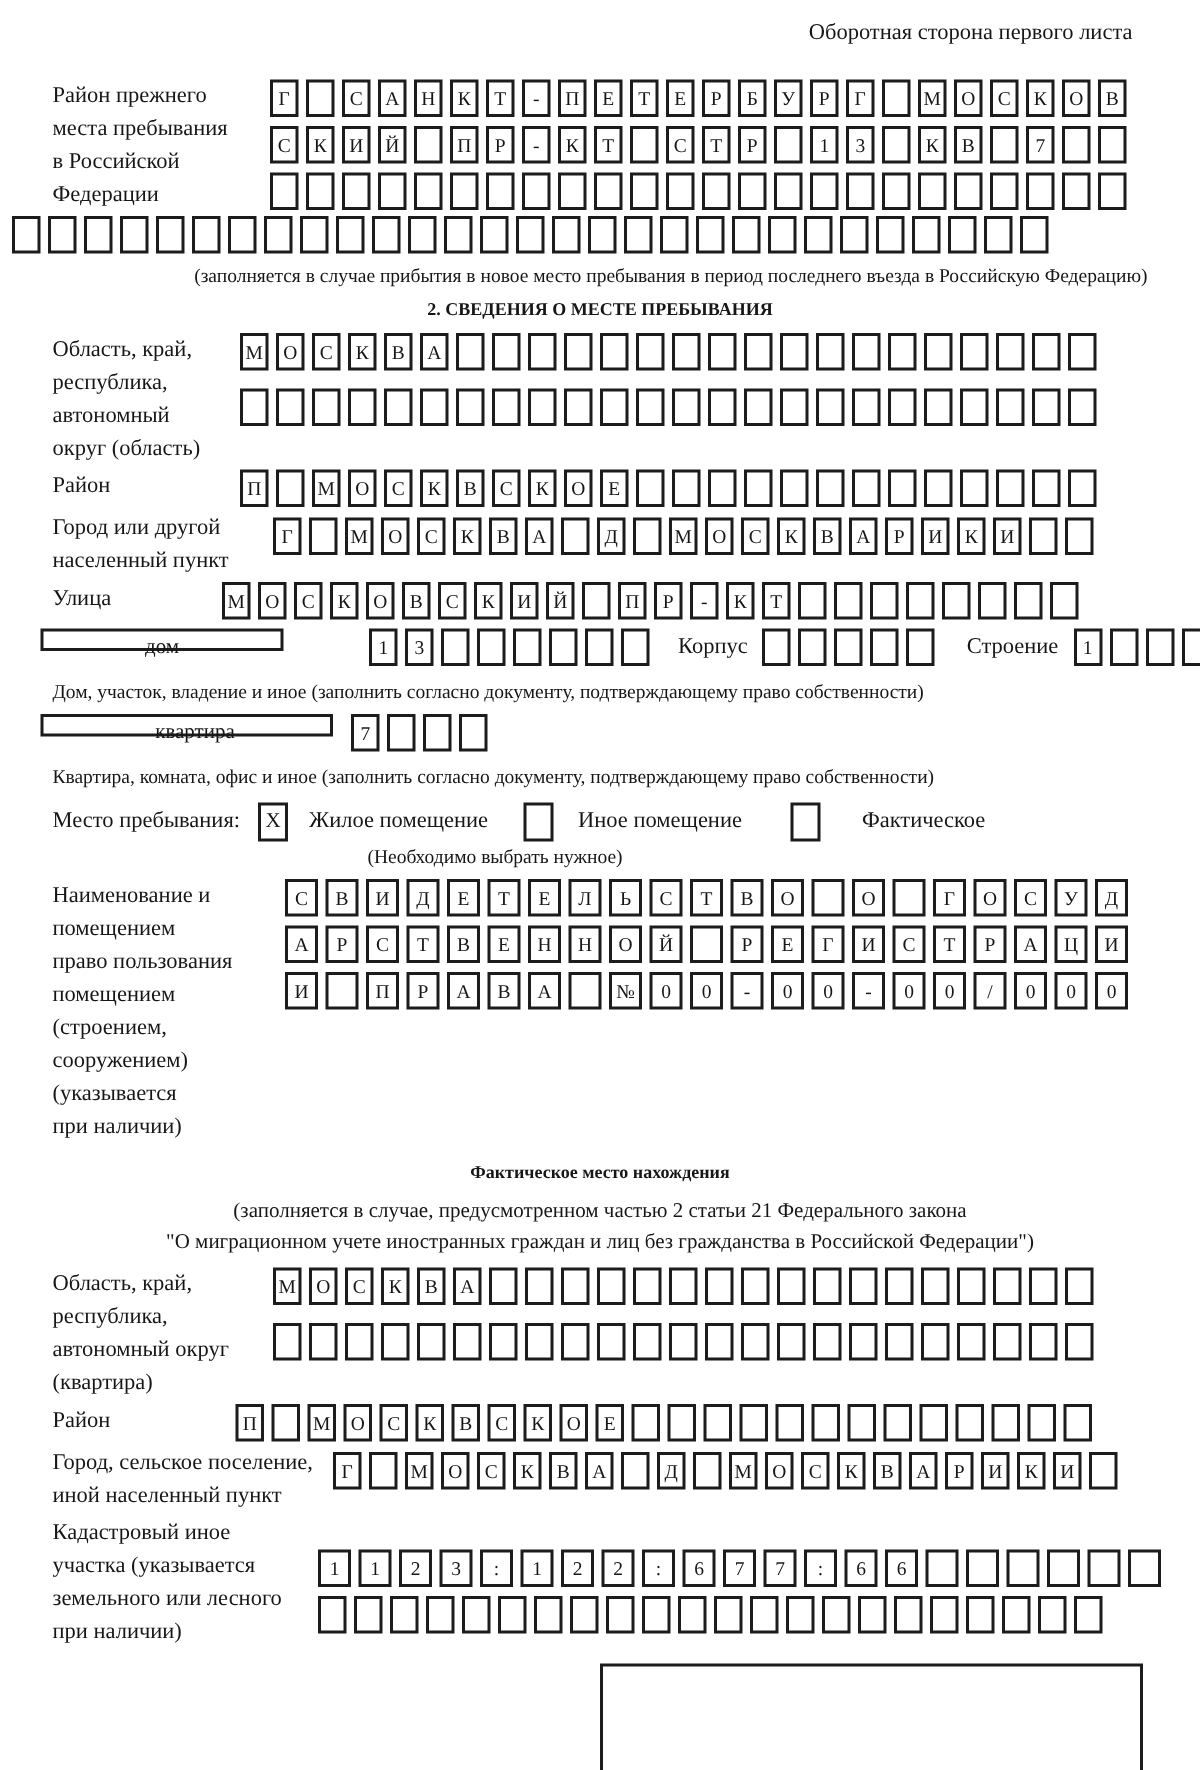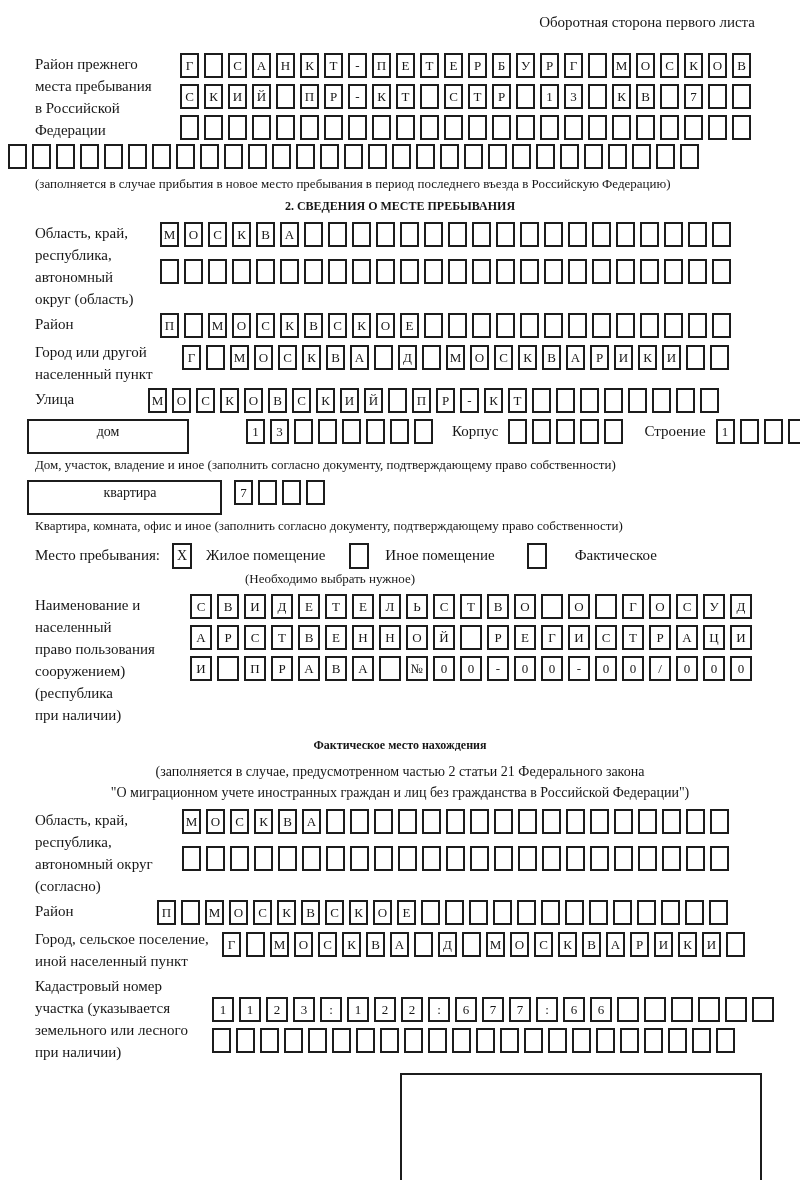--- a/index.html
+++ b/index.html
@@ -17,23 +17,23 @@
     width:19px;height:25px;border:2px solid #1c1c1c;
     margin-right:5px;text-align:center;
     font-size:13px;line-height:21px;vertical-align:top;
     font-family:"Liberation Serif",serif;
   }
   .cbox.wide{width:22px;}
   .field{display:flex;align-items:flex-start;margin-bottom:3px;}
   .flabel{font-size:15px;line-height:22px;flex:0 0 auto;}
   .sec-title{text-align:center;font-weight:bold;font-size:12px;margin:6px 0 8px 0;}
   .caption{font-size:13px;line-height:18px;}
-  .caption.center{text-align:left;}
+  .caption.center{text-align:right;}
   .widebox{
-    box-sizing:border-box;border:2px solid #1c1c1c;height:35px;
+    box-sizing:border-box;border:2px solid #1c1c1c;height:15px;
     text-align:center;font-size:14px;line-height:21px;display:inline-block;vertical-align:top;
   }
   .inline-lbl{font-size:15px;line-height:25px;display:inline-block;vertical-align:top;}
   .chk{
     display:inline-block;box-sizing:border-box;width:20px;height:26px;
     border:2px solid #1c1c1c;text-align:center;font-size:14px;line-height:22px;
     vertical-align:top;
   }
   .stamp-box{
     box-sizing:border-box;border:2px solid #1c1c1c;
@@ -120,42 +120,43 @@
     <span class="inline-lbl">Жилое помещение</span>
     <span class="chk" style="margin:0 12px 0 20px;"></span>
     <span class="inline-lbl">Иное помещение</span>
     <span class="chk" style="margin:0 24px 0 28px;"></span>
     <span class="inline-lbl">Фактическое</span>
   </div>
   <div class="caption" style="text-align:center;margin:1px 140px 6px 0;">(Необходимо выбрать нужное)</div>
 
   <div class="field">
     <div class="flabel" style="width:155px;">
-      <div>Наименование и населенный</div>
+      <div>Наименование и помещением</div>
       <div>право пользования</div>
-      <div>сооружением) (республика</div>
+      <div>помещением (строением,</div>
+      <div>сооружением) (указывается</div>
       <div>при наличии)</div>
     </div>
     <div>
       <div class="boxrow"><span class="cbox wide">С</span><span class="cbox wide">В</span><span class="cbox wide">И</span><span class="cbox wide">Д</span><span class="cbox wide">Е</span><span class="cbox wide">Т</span><span class="cbox wide">Е</span><span class="cbox wide">Л</span><span class="cbox wide">Ь</span><span class="cbox wide">С</span><span class="cbox wide">Т</span><span class="cbox wide">В</span><span class="cbox wide">О</span><span class="cbox wide"> </span><span class="cbox wide">О</span><span class="cbox wide"> </span><span class="cbox wide">Г</span><span class="cbox wide">О</span><span class="cbox wide">С</span><span class="cbox wide">У</span><span class="cbox wide">Д</span></div>
       <div class="boxrow"><span class="cbox wide">А</span><span class="cbox wide">Р</span><span class="cbox wide">С</span><span class="cbox wide">Т</span><span class="cbox wide">В</span><span class="cbox wide">Е</span><span class="cbox wide">Н</span><span class="cbox wide">Н</span><span class="cbox wide">О</span><span class="cbox wide">Й</span><span class="cbox wide"> </span><span class="cbox wide">Р</span><span class="cbox wide">Е</span><span class="cbox wide">Г</span><span class="cbox wide">И</span><span class="cbox wide">С</span><span class="cbox wide">Т</span><span class="cbox wide">Р</span><span class="cbox wide">А</span><span class="cbox wide">Ц</span><span class="cbox wide">И</span></div>
       <div class="boxrow mb0"><span class="cbox wide">И</span><span class="cbox wide"> </span><span class="cbox wide">П</span><span class="cbox wide">Р</span><span class="cbox wide">А</span><span class="cbox wide">В</span><span class="cbox wide">А</span><span class="cbox wide"> </span><span class="cbox wide">№</span><span class="cbox wide">0</span><span class="cbox wide">0</span><span class="cbox wide">-</span><span class="cbox wide">0</span><span class="cbox wide">0</span><span class="cbox wide">-</span><span class="cbox wide">0</span><span class="cbox wide">0</span><span class="cbox wide">/</span><span class="cbox wide">0</span><span class="cbox wide">0</span><span class="cbox wide">0</span></div>
     </div>
   </div>
 
   <div class="sec-title" style="margin-top:12px;">Фактическое место нахождения</div>
   <div class="fact-caption">(заполняется в случае, предусмотренном частью 2 статьи 21 Федерального закона</div>
   <div class="fact-caption" style="margin-bottom:6px;">"О миграционном учете иностранных граждан и лиц без гражданства в Российской Федерации")</div>
 
   <div class="field">
     <div class="flabel" style="width:147px;">
       <div>Область, край,</div>
       <div>республика,</div>
       <div>автономный округ</div>
-      <div>(согласно)</div>
+      <div>(квартира)</div>
     </div>
     <div>
       <div class="boxrow" style="margin-bottom:12px;"><span class="cbox">М</span><span class="cbox">О</span><span class="cbox">С</span><span class="cbox">К</span><span class="cbox">В</span><span class="cbox">А</span><span class="cbox"></span><span class="cbox"></span><span class="cbox"></span><span class="cbox"></span><span class="cbox"></span><span class="cbox"></span><span class="cbox"></span><span class="cbox"></span><span class="cbox"></span><span class="cbox"></span><span class="cbox"></span><span class="cbox"></span><span class="cbox"></span><span class="cbox"></span><span class="cbox"></span><span class="cbox"></span><span class="cbox"></span></div>
       <div class="boxrow mb0"><span class="cbox"></span><span class="cbox"></span><span class="cbox"></span><span class="cbox"></span><span class="cbox"></span><span class="cbox"></span><span class="cbox"></span><span class="cbox"></span><span class="cbox"></span><span class="cbox"></span><span class="cbox"></span><span class="cbox"></span><span class="cbox"></span><span class="cbox"></span><span class="cbox"></span><span class="cbox"></span><span class="cbox"></span><span class="cbox"></span><span class="cbox"></span><span class="cbox"></span><span class="cbox"></span><span class="cbox"></span><span class="cbox"></span></div>
     </div>
   </div>
 
   <div class="field">
     <div class="flabel" style="width:122px;">Район</div>
     <div class="boxrow mb0"><span class="cbox">П</span><span class="cbox"> </span><span class="cbox">М</span><span class="cbox">О</span><span class="cbox">С</span><span class="cbox">К</span><span class="cbox">В</span><span class="cbox">С</span><span class="cbox">К</span><span class="cbox">О</span><span class="cbox">Е</span><span class="cbox"></span><span class="cbox"></span><span class="cbox"></span><span class="cbox"></span><span class="cbox"></span><span class="cbox"></span><span class="cbox"></span><span class="cbox"></span><span class="cbox"></span><span class="cbox"></span><span class="cbox"></span><span class="cbox"></span><span class="cbox"></span></div>
@@ -164,21 +165,21 @@
   <div class="field">
     <div class="flabel" style="width:187px;">
       <div>Город, сельское поселение,</div>
       <div>иной населенный пункт</div>
     </div>
     <div class="boxrow mb0" style="margin-top:4px;"><span class="cbox">Г</span><span class="cbox"> </span><span class="cbox">М</span><span class="cbox">О</span><span class="cbox">С</span><span class="cbox">К</span><span class="cbox">В</span><span class="cbox">А</span><span class="cbox"> </span><span class="cbox">Д</span><span class="cbox"> </span><span class="cbox">М</span><span class="cbox">О</span><span class="cbox">С</span><span class="cbox">К</span><span class="cbox">В</span><span class="cbox">А</span><span class="cbox">Р</span><span class="cbox">И</span><span class="cbox">К</span><span class="cbox">И</span><span class="cbox"></span></div>
   </div>
 
   <div class="field">
     <div class="flabel" style="width:177px;">
-      <div>Кадастровый номер</div>
+      <div>Кадастровый иное</div>
       <div>участка (указывается</div>
       <div>земельного или лесного</div>
       <div>при наличии)</div>
     </div>
     <div style="padding-top:22px;">
       <div class="boxrow"><span class="cbox wide">1</span><span class="cbox wide">1</span><span class="cbox wide">2</span><span class="cbox wide">3</span><span class="cbox wide">:</span><span class="cbox wide">1</span><span class="cbox wide">2</span><span class="cbox wide">2</span><span class="cbox wide">:</span><span class="cbox wide">6</span><span class="cbox wide">7</span><span class="cbox wide">7</span><span class="cbox wide">:</span><span class="cbox wide">6</span><span class="cbox wide">6</span><span class="cbox wide"></span><span class="cbox wide"></span><span class="cbox wide"></span><span class="cbox wide"></span><span class="cbox wide"></span><span class="cbox wide"></span></div>
       <div class="boxrow mb0"><span class="cbox"></span><span class="cbox"></span><span class="cbox"></span><span class="cbox"></span><span class="cbox"></span><span class="cbox"></span><span class="cbox"></span><span class="cbox"></span><span class="cbox"></span><span class="cbox"></span><span class="cbox"></span><span class="cbox"></span><span class="cbox"></span><span class="cbox"></span><span class="cbox"></span><span class="cbox"></span><span class="cbox"></span><span class="cbox"></span><span class="cbox"></span><span class="cbox"></span><span class="cbox"></span><span class="cbox"></span></div>
     </div>
   </div>
 

